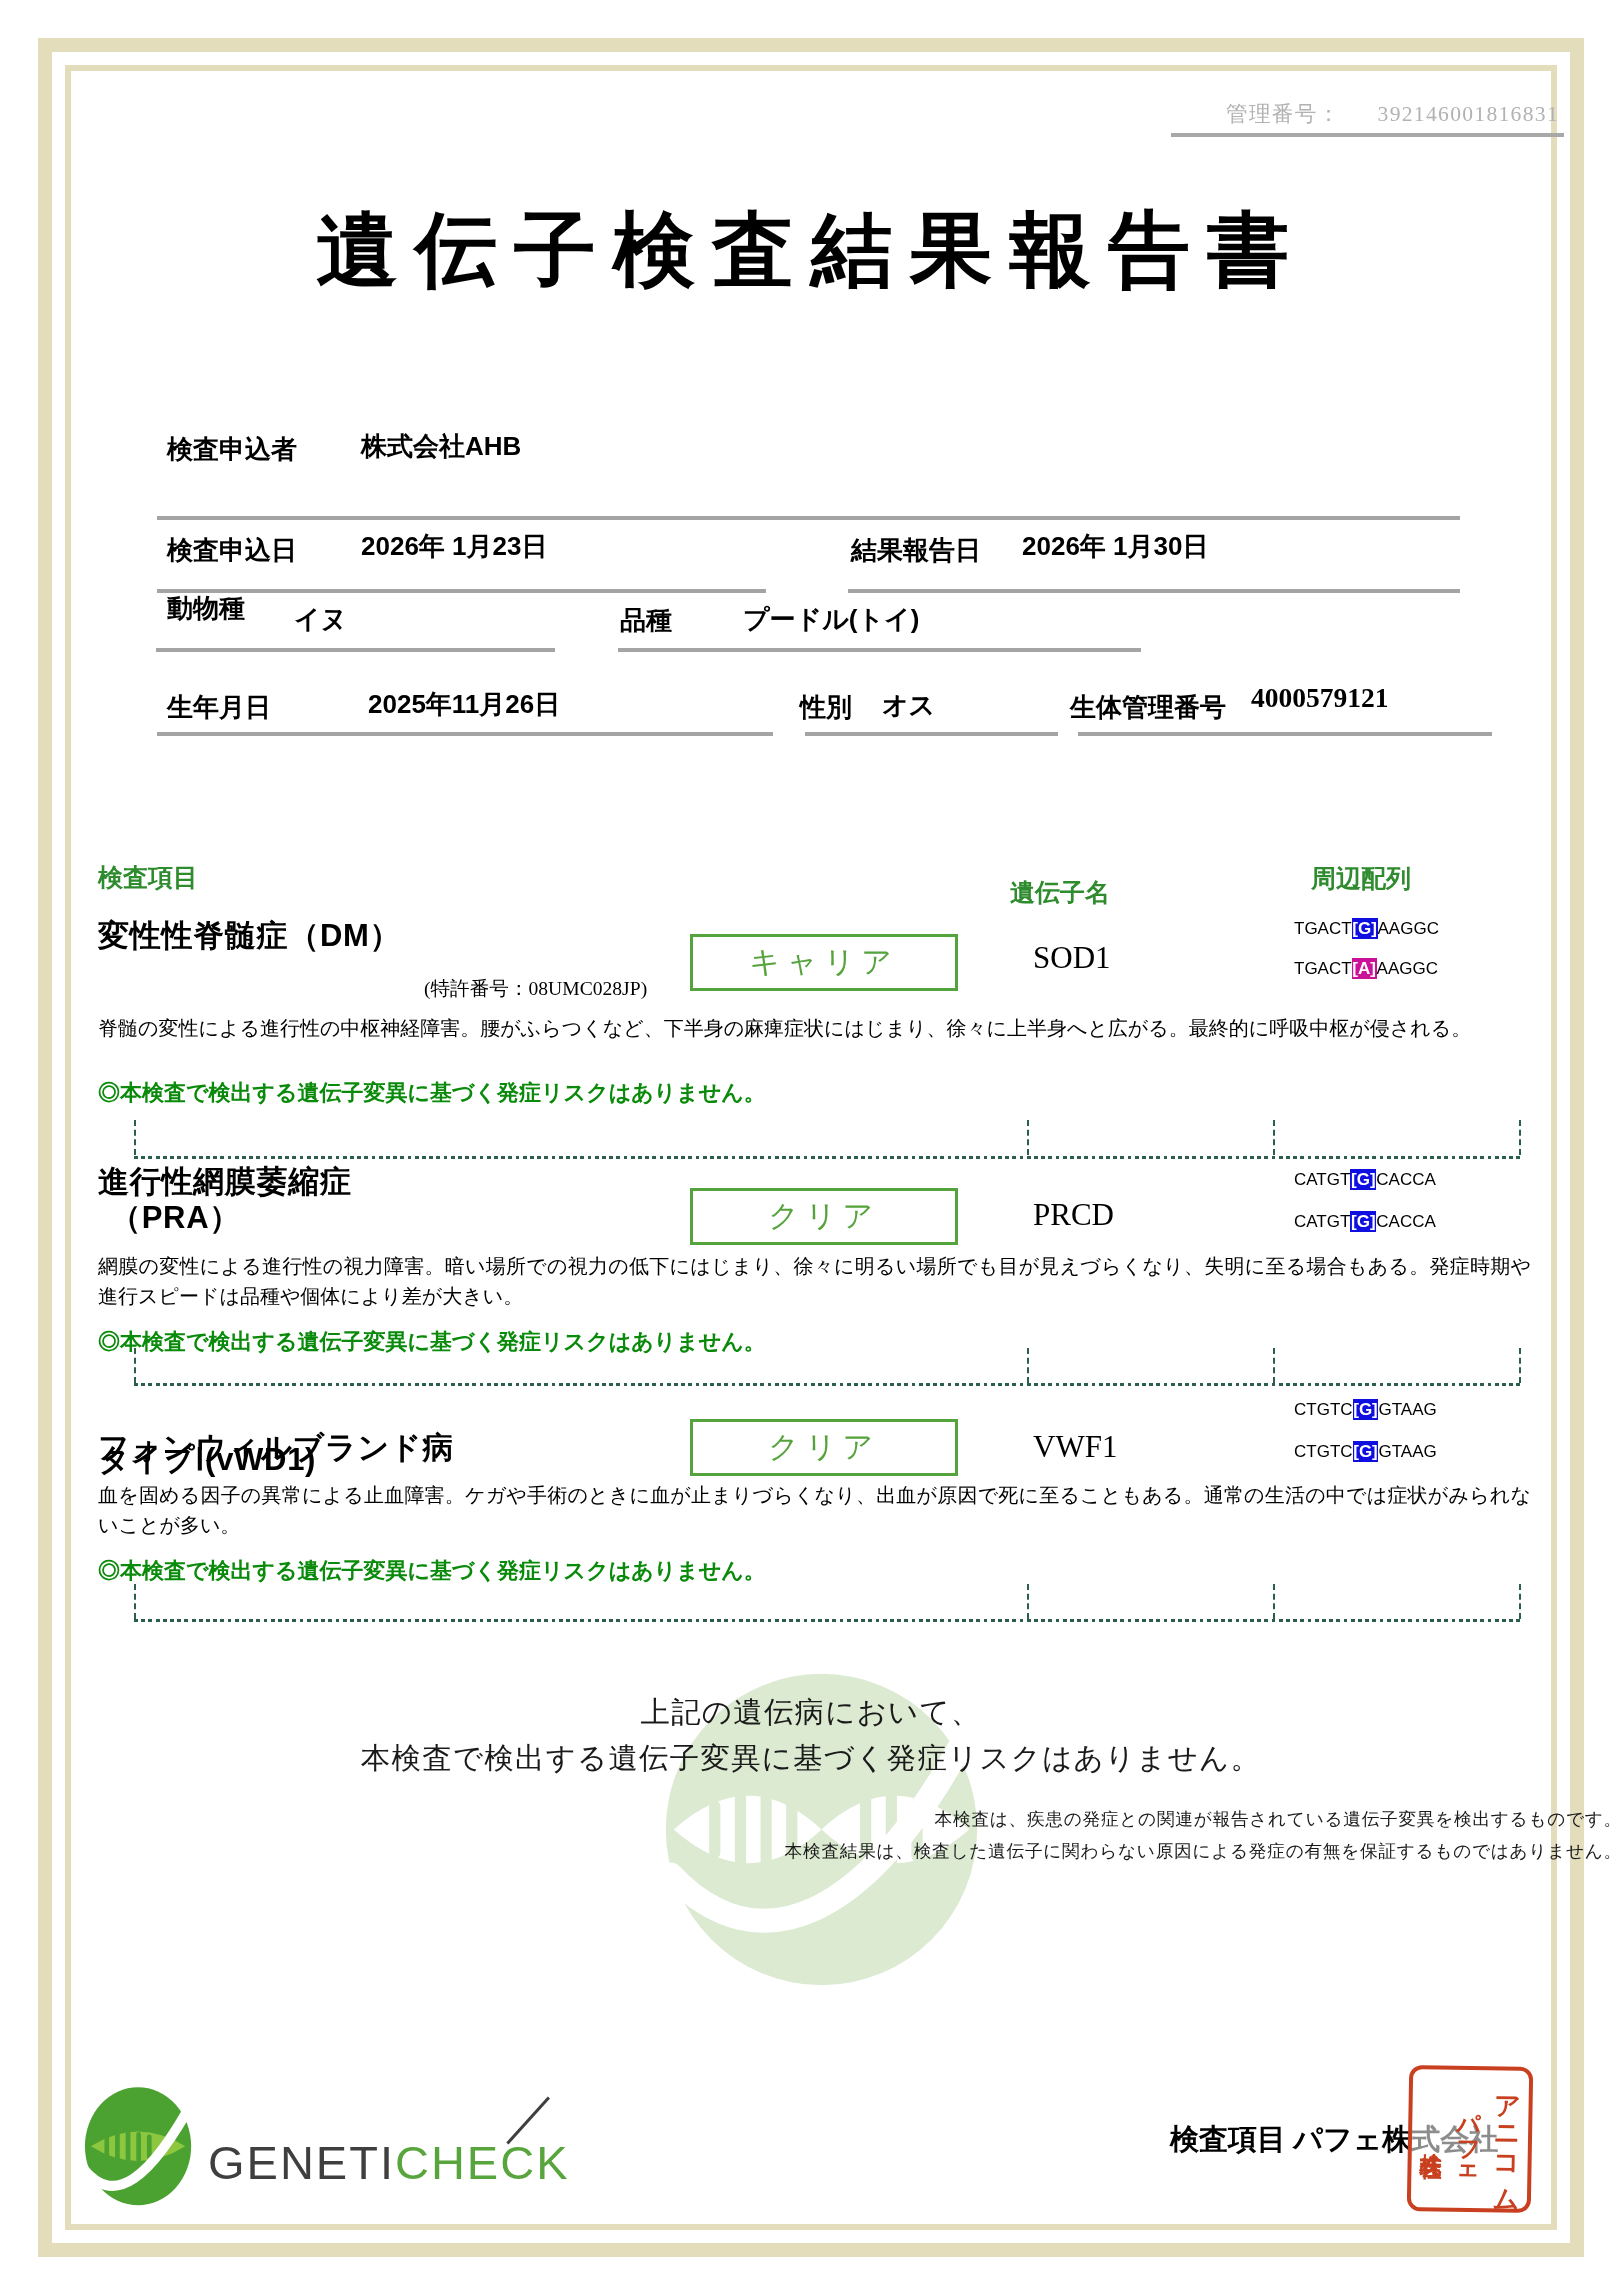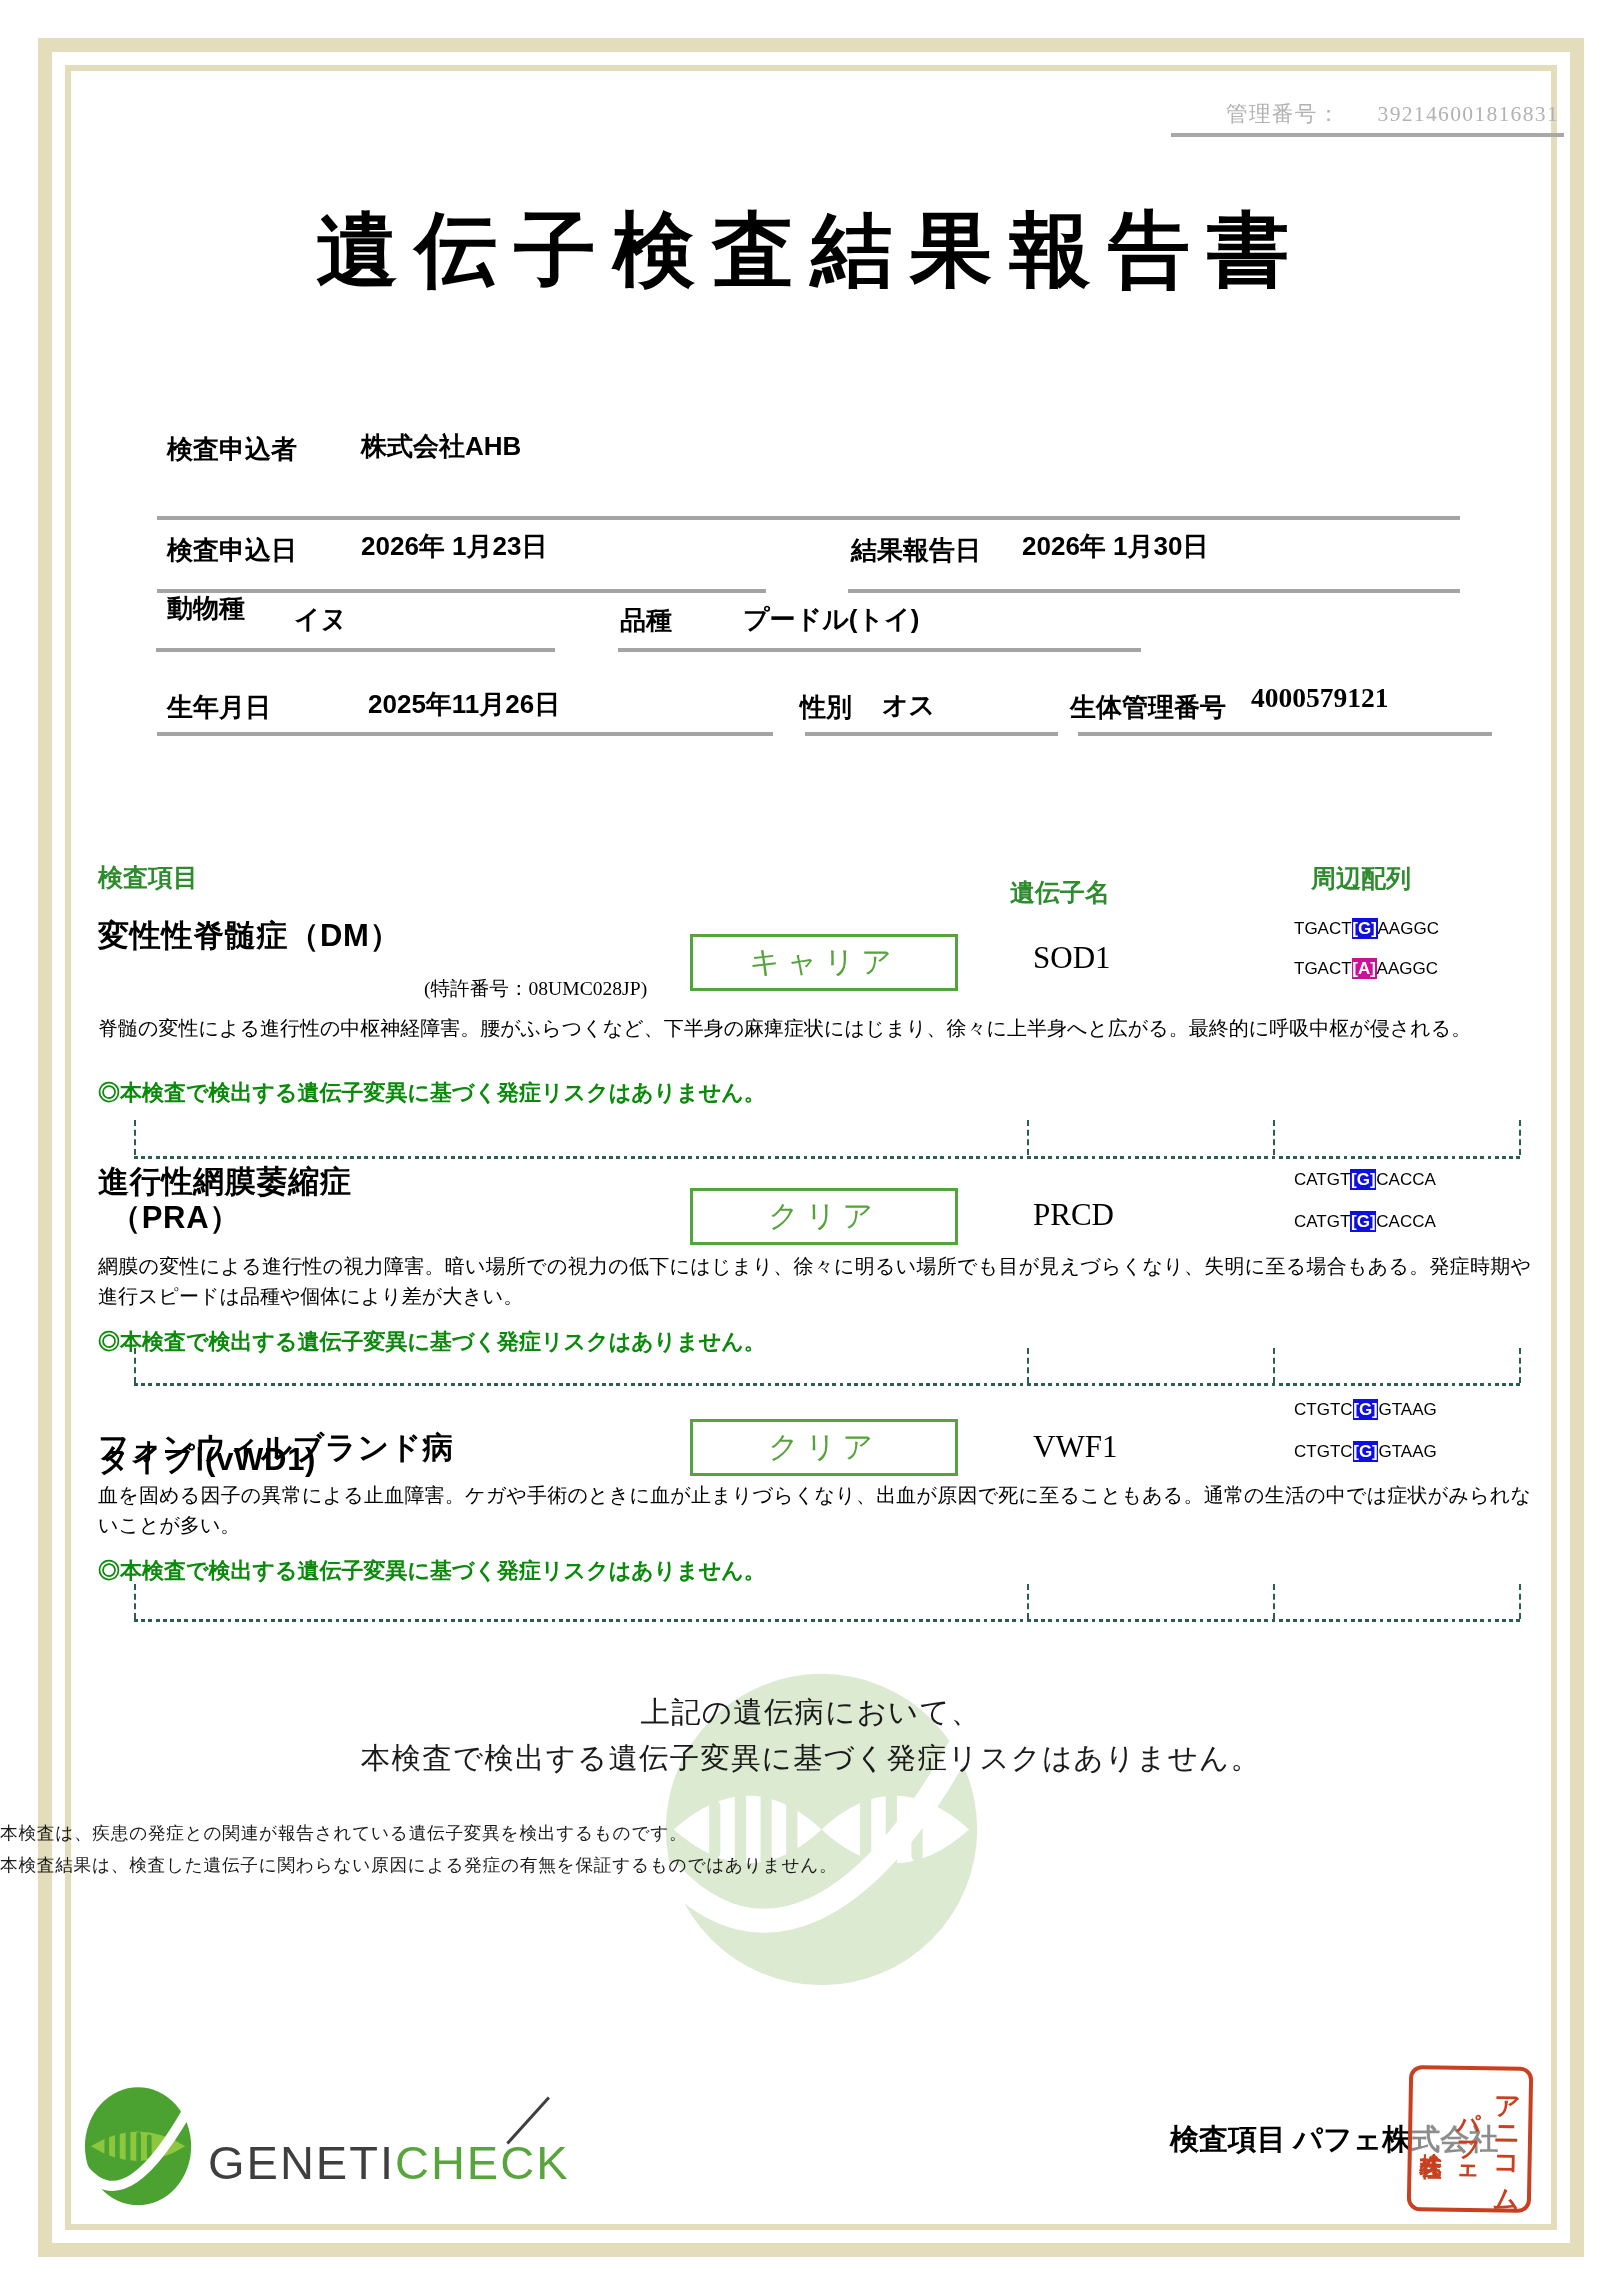--- a/index.html
+++ b/index.html
@@ -31,21 +31,21 @@
   .gene{font-family:"Liberation Serif",serif;font-size:31px;white-space:nowrap;}
   .seq{font-size:17px;letter-spacing:0px;white-space:nowrap;font-family:"Liberation Sans",sans-serif;}
   .allele{color:#fff;padding:0.7px 0.7px;font-weight:bold;}
   .desc{font-family:"Liberation Serif",serif;font-size:20px;line-height:1.5;width:1433px;text-align:justify;}
   .note{font-family:"Liberation Serif",serif;font-weight:bold;font-size:22px;color:#0a8a0a;white-space:nowrap;}
   .dotline{height:3.3px;width:1387px;
            background:repeating-linear-gradient(90deg,#2b5e4f 0 3.9px,transparent 3.9px 7.2px);}
   .tick{width:0;border-left:2px dashed #2b5e4f;}
   
   .sum-big{width:100%;text-align:center;font-size:29.4px;color:#1a1a1a;letter-spacing:1.3px;}
-  .sum-small{width:100%;text-align:left;font-size:17.7px;color:#1a1a1a;letter-spacing:0.7px;margin-top:14px;}
+  .sum-small{width:100%;text-align:right;font-size:17.7px;color:#1a1a1a;letter-spacing:0.7px;}
   
   .wordmark{font-size:47px;letter-spacing:2px;white-space:nowrap;font-family:"Liberation Sans",sans-serif;}
   .wm-dark{color:#3f3f3f;}
   .wm-green{color:#57a53c;}
   .company{font-family:"Liberation Serif",serif;font-weight:bold;font-size:29px;white-space:nowrap;}
   .seal{width:113px;height:133px;border:4.6px solid #c8401f;border-radius:13px;background:rgba(255,255,255,0.55);
         display:flex;flex-direction:row-reverse;justify-content:space-around;align-items:center;padding:2.6px 1.3px;
         transform:rotate(1deg);}
   .seal-col{writing-mode:vertical-rl;text-orientation:upright;color:#c8401f;font-family:"Liberation Serif",serif;
             font-size:26px;line-height:1;font-weight:bold;letter-spacing:1.3px;}

